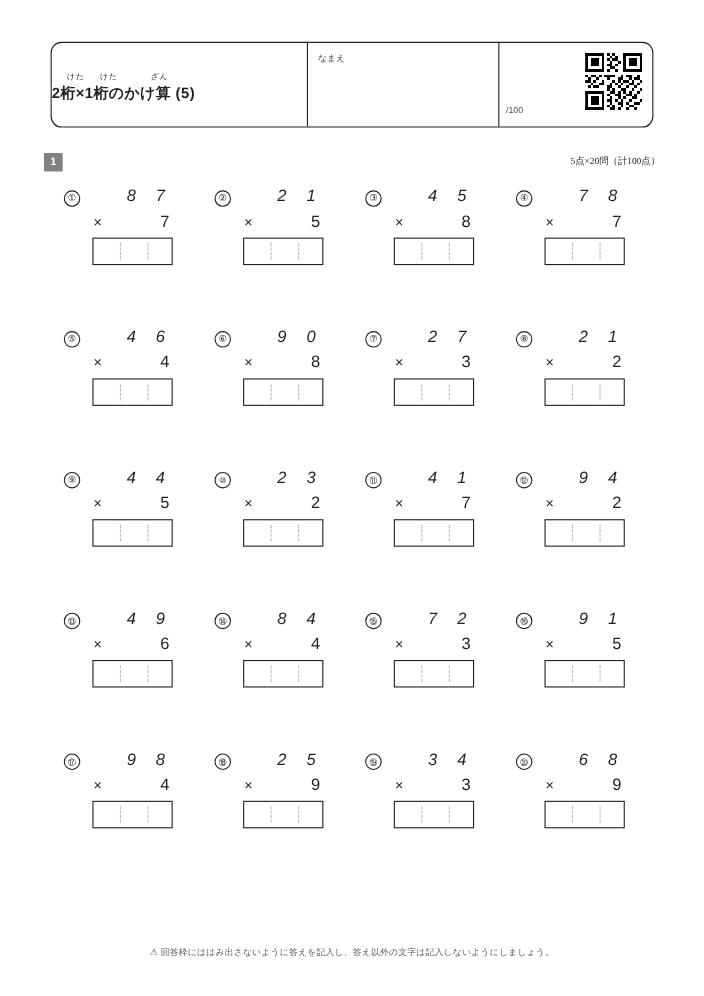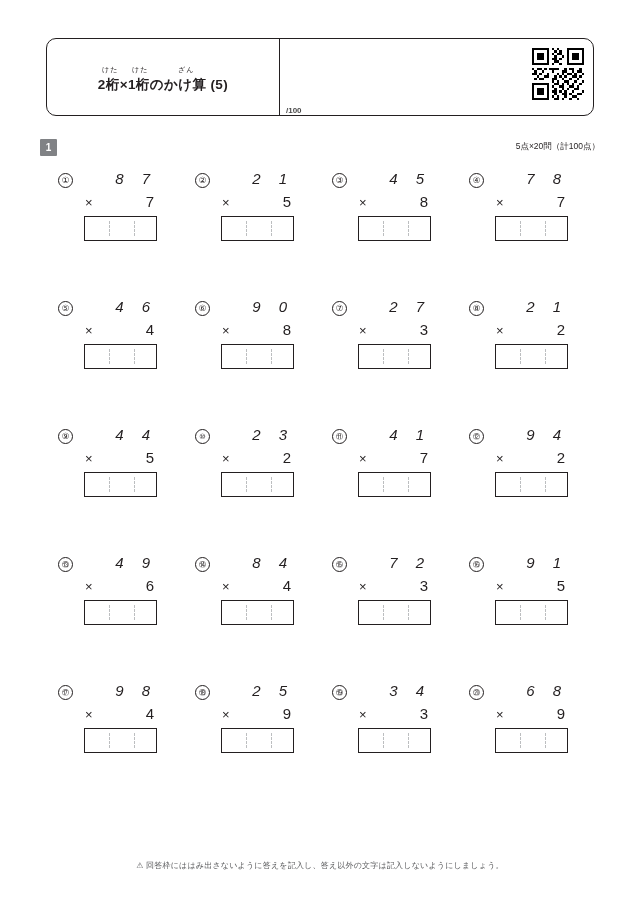--- a/index.html
+++ b/index.html
@@ -31,21 +31,20 @@
     border: 1.5px solid #231f20;
     border-radius: 10px;
     display: flex;
     background: #fff;
   }
   .header-title-cell {
     width: 233px;
     border-right: 1.2px solid #231f20;
     display: flex;
     flex-direction: column;
-    align-items: center;
     justify-content: center;
     padding-top: 4px;
   }
   .furigana-row {
     display: flex;
     justify-content: center;
     align-items: flex-end;
     font-size: 7px;
     letter-spacing: 1px;
     color: #231f20;
@@ -81,22 +80,21 @@
     position: relative;
     display: flex;
     align-items: flex-end;
     justify-content: flex-start;
   }
   .score-slash {
     font-size: 8px;
     color: #4a4a4a;
     position: absolute;
     left: 6px;
-    bottom: 0;
-    font-weight: bold;
+    bottom: 10px;
   }
   .qr-wrap {
     position: absolute;
     right: 9px;
     top: 9px;
     width: 52px;
     height: 52px;
   }
   .qr-wrap svg { display: block; }
 
@@ -125,20 +123,21 @@
   .instr-text {
     margin-left: 8px;
     font-size: 12px;
     font-weight: bold;
     letter-spacing: 0.2px;
   }
   .points-note {
     margin-left: auto;
     font-size: 8.5px;
     color: #231f20;
+    font-family: Liberation Serif, serif;
   }
 
   
   .grid {
     position: absolute;
     left: 46px;
     top: 168px;
     width: 548px;
     display: flex;
     flex-direction: column;
@@ -230,20 +229,23 @@
 <div class="page">
 
   <div class="header">
     <div class="header-title-cell">
       <div class="furigana-row">
         <span class="fg1">けた</span>
         <span class="fg2">けた</span>
         <span class="fg3">ざん</span>
       </div>
       <div class="header-title">2桁×1桁のかけ算 (5)</div>
+    </div>
+    <div class="header-name-cell">
+      <div class="name-label">なまえ</div>
     </div>
     <div class="header-score-cell">
       <div class="score-slash">/100</div>
       <div class="qr-wrap">
         <svg width="52" height="52" viewBox="0 0 21 21" shape-rendering="crispEdges">
           <rect width="21" height="21" fill="#fff"></rect>
           <g fill="#000">
             <rect x="0" y="0" width="7" height="1"></rect>
               <rect x="0" y="6" width="7" height="1"></rect>
             <rect x="0" y="0" width="1" height="7"></rect>

